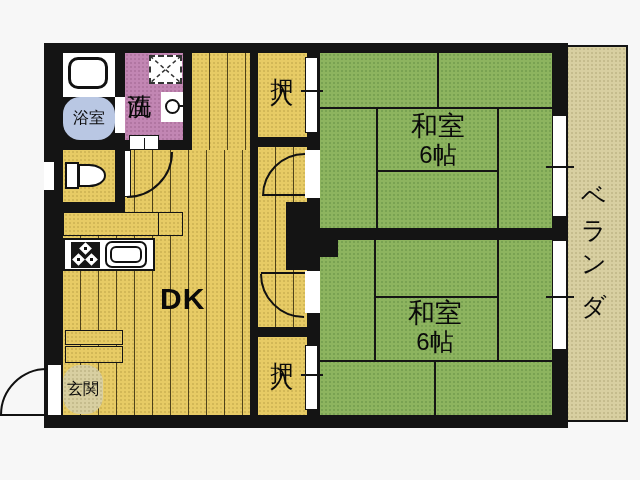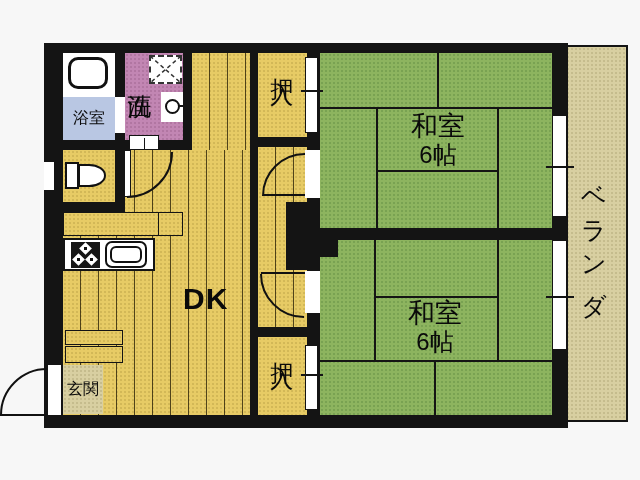--- a/index.html
+++ b/index.html
@@ -25,21 +25,21 @@
   .blue{background-color:#b9c7e3;}
   .tan{background-color:#d8cfa1;
         background-image:radial-gradient(rgba(60,50,0,.12) 1px, rgba(0,0,0,0) 1px);
         background-size:4px 4px;}
   .white{background:#fff;}
   .line{background:#141414;}
   .bordered{border:1px solid #141414;box-sizing:border-box;}
   
   .label{color:#0a0a0a;line-height:1.05;}
   .vtext{writing-mode:vertical-rl;text-orientation:upright;}
-  .center{display:flex;align-items:center;justify-content:center;text-align:center;}
+  .center{display:flex;align-items:center;justify-content:center;text-align:center;border-radius:17px;}
   
   .tub{background:#fff;border:3px solid #111;border-radius:10px;box-sizing:border-box;}
   .pan{background:#fff;border:2px dashed #333;box-sizing:border-box;}
   .basin{background:#fff;box-sizing:border-box;}
   .circle{border:2px solid #111;border-radius:50%;box-sizing:border-box;background:#fff;}
   .tank{background:#fff;border:2px solid #111;box-sizing:border-box;}
   .bowl{background:#fff;border:2px solid #111;box-sizing:border-box;border-radius:0 60% 60% 0 / 0 50% 50% 0;}
   .stove{background:#161616;}
   .burner{width:9px;height:9px;background:#fff;transform:rotate(45deg);position:absolute;
           background-image:radial-gradient(#111 1.5px, rgba(0,0,0,0) 1.6px);}
@@ -152,15 +152,15 @@
   <div class="abs line" style="left:546px;top:296px;width:28px;height:2px;"></div>
   <div class="abs white" style="left:124px;top:150px;width:7px;height:47px;border:1px solid #141414;box-sizing:border-box;"></div>
 
   <svg width="640" height="480">
     <path d="M172,152 A45,45 0 0 1 127,197" stroke="#111" stroke-width="2" fill="none"></path>
     <path d="M305,154 A42,42 0 0 0 263,196 M263,195 L305,195" stroke="#111" stroke-width="2" fill="none"></path>
     <path d="M261,274 A43,43 0 0 0 304,317 M261,273 L305,273" stroke="#111" stroke-width="2" fill="none"></path>
     <path d="M47,369 A46,46 0 0 0 1,415 L46,415" stroke="#111" stroke-width="2" fill="none"></path>
   </svg>
 
-  <div class="abs label" style="left:183px;top:283px;font-size:30px;font-weight:600;letter-spacing:1px;">DK</div>
+  <div class="abs label" style="left:160px;top:283px;font-size:30px;font-weight:600;letter-spacing:1px;">DK</div>
 
 </div>
 
 </body></html>

